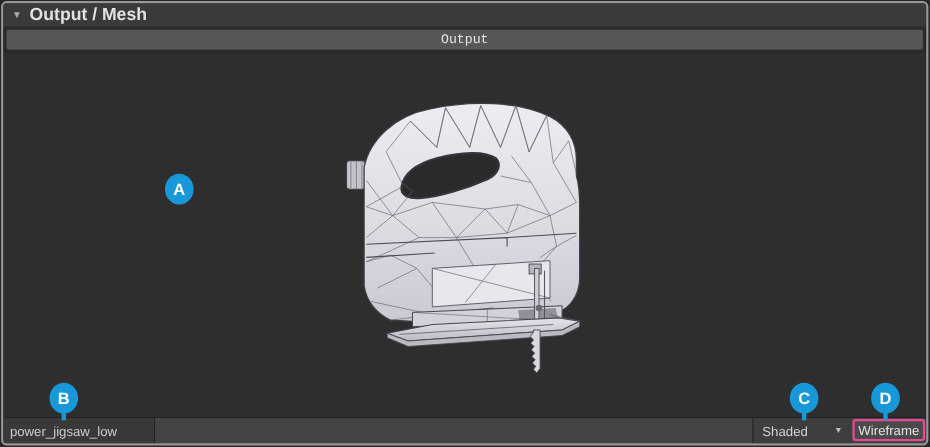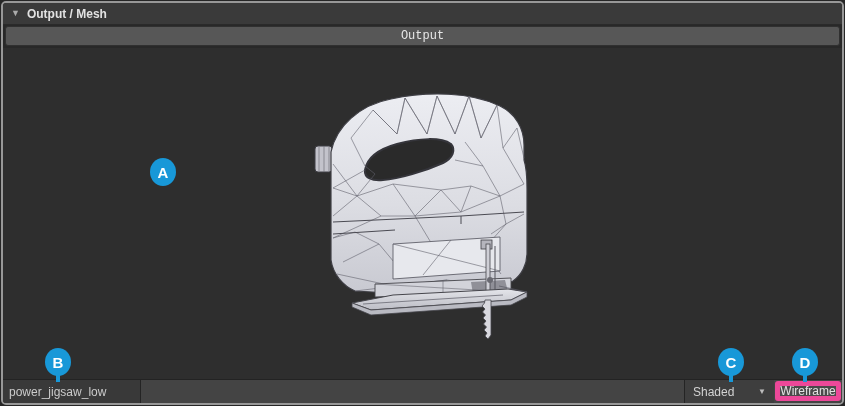--- a/index.html
+++ b/index.html
@@ -12,21 +12,21 @@
     position:absolute;left:1px;top:1px;right:1px;bottom:1px;
     border:2px solid #989898;border-radius:5px;background:#2e2e2e;
     box-sizing:border-box;display:flex;flex-direction:column;overflow:hidden;
   }
   
   .header{
     height:21px;flex:0 0 21px;background:#3a3a3a;border-bottom:1px solid #2a2a2a;
     display:flex;align-items:center;padding-left:8px;gap:7px;
   }
   .foldout{color:#ababab;font-size:9px;line-height:1;cursor:default;}
-  .header-title{color:#e2e2e2;font-size:12px;font-weight:bold;}
+  .header-title{color:#e2e2e2;font-size:16px;font-weight:bold;}
   
   .tabs{
     height:23px;flex:0 0 23px;background:#282828;display:flex;gap:2px;
     padding:1px 2px 2px 2px;box-sizing:border-box;
   }
   .tab{
     flex:1;display:flex;align-items:center;justify-content:center;
     font-size:12px;border-radius:3px;box-sizing:border-box;cursor:default;font-family:Liberation Mono, monospace;
   }
   .tab-output{background:#575757;border:1px solid #303030;color:#e6e6e6;}
@@ -46,21 +46,21 @@
   }
   .viewmode-dropdown{
     position:absolute;right:68px;top:0;bottom:0;width:90px;background:#3e3e3e;
     border-left:1px solid #242424;display:flex;align-items:center;
     justify-content:space-between;padding:0 8px;box-sizing:border-box;
     color:#d2d2d2;cursor:default;
   }
   .dropdown-arrow{font-size:8px;color:#bdbdbd;}
   .wireframe-toggle{
     position:absolute;right:1px;top:1px;bottom:2px;width:66px;
-    background:#4a4a4a;border:5px solid #ec4899;border-radius:3px;
+    background:#4a4a4a;border:2px solid #ec4899;border-radius:3px;
     display:flex;align-items:center;justify-content:center;color:#e3e3e3;
     box-sizing:border-box;cursor:default;
   }
   
   .badge{
     position:absolute;width:26px;height:28px;border-radius:50%;
     background:#1898d8;color:#ffffff;display:flex;align-items:center;
     justify-content:center;font-size:15px;font-weight:bold;z-index:30;
   }
   .badge.has-stem::after{

